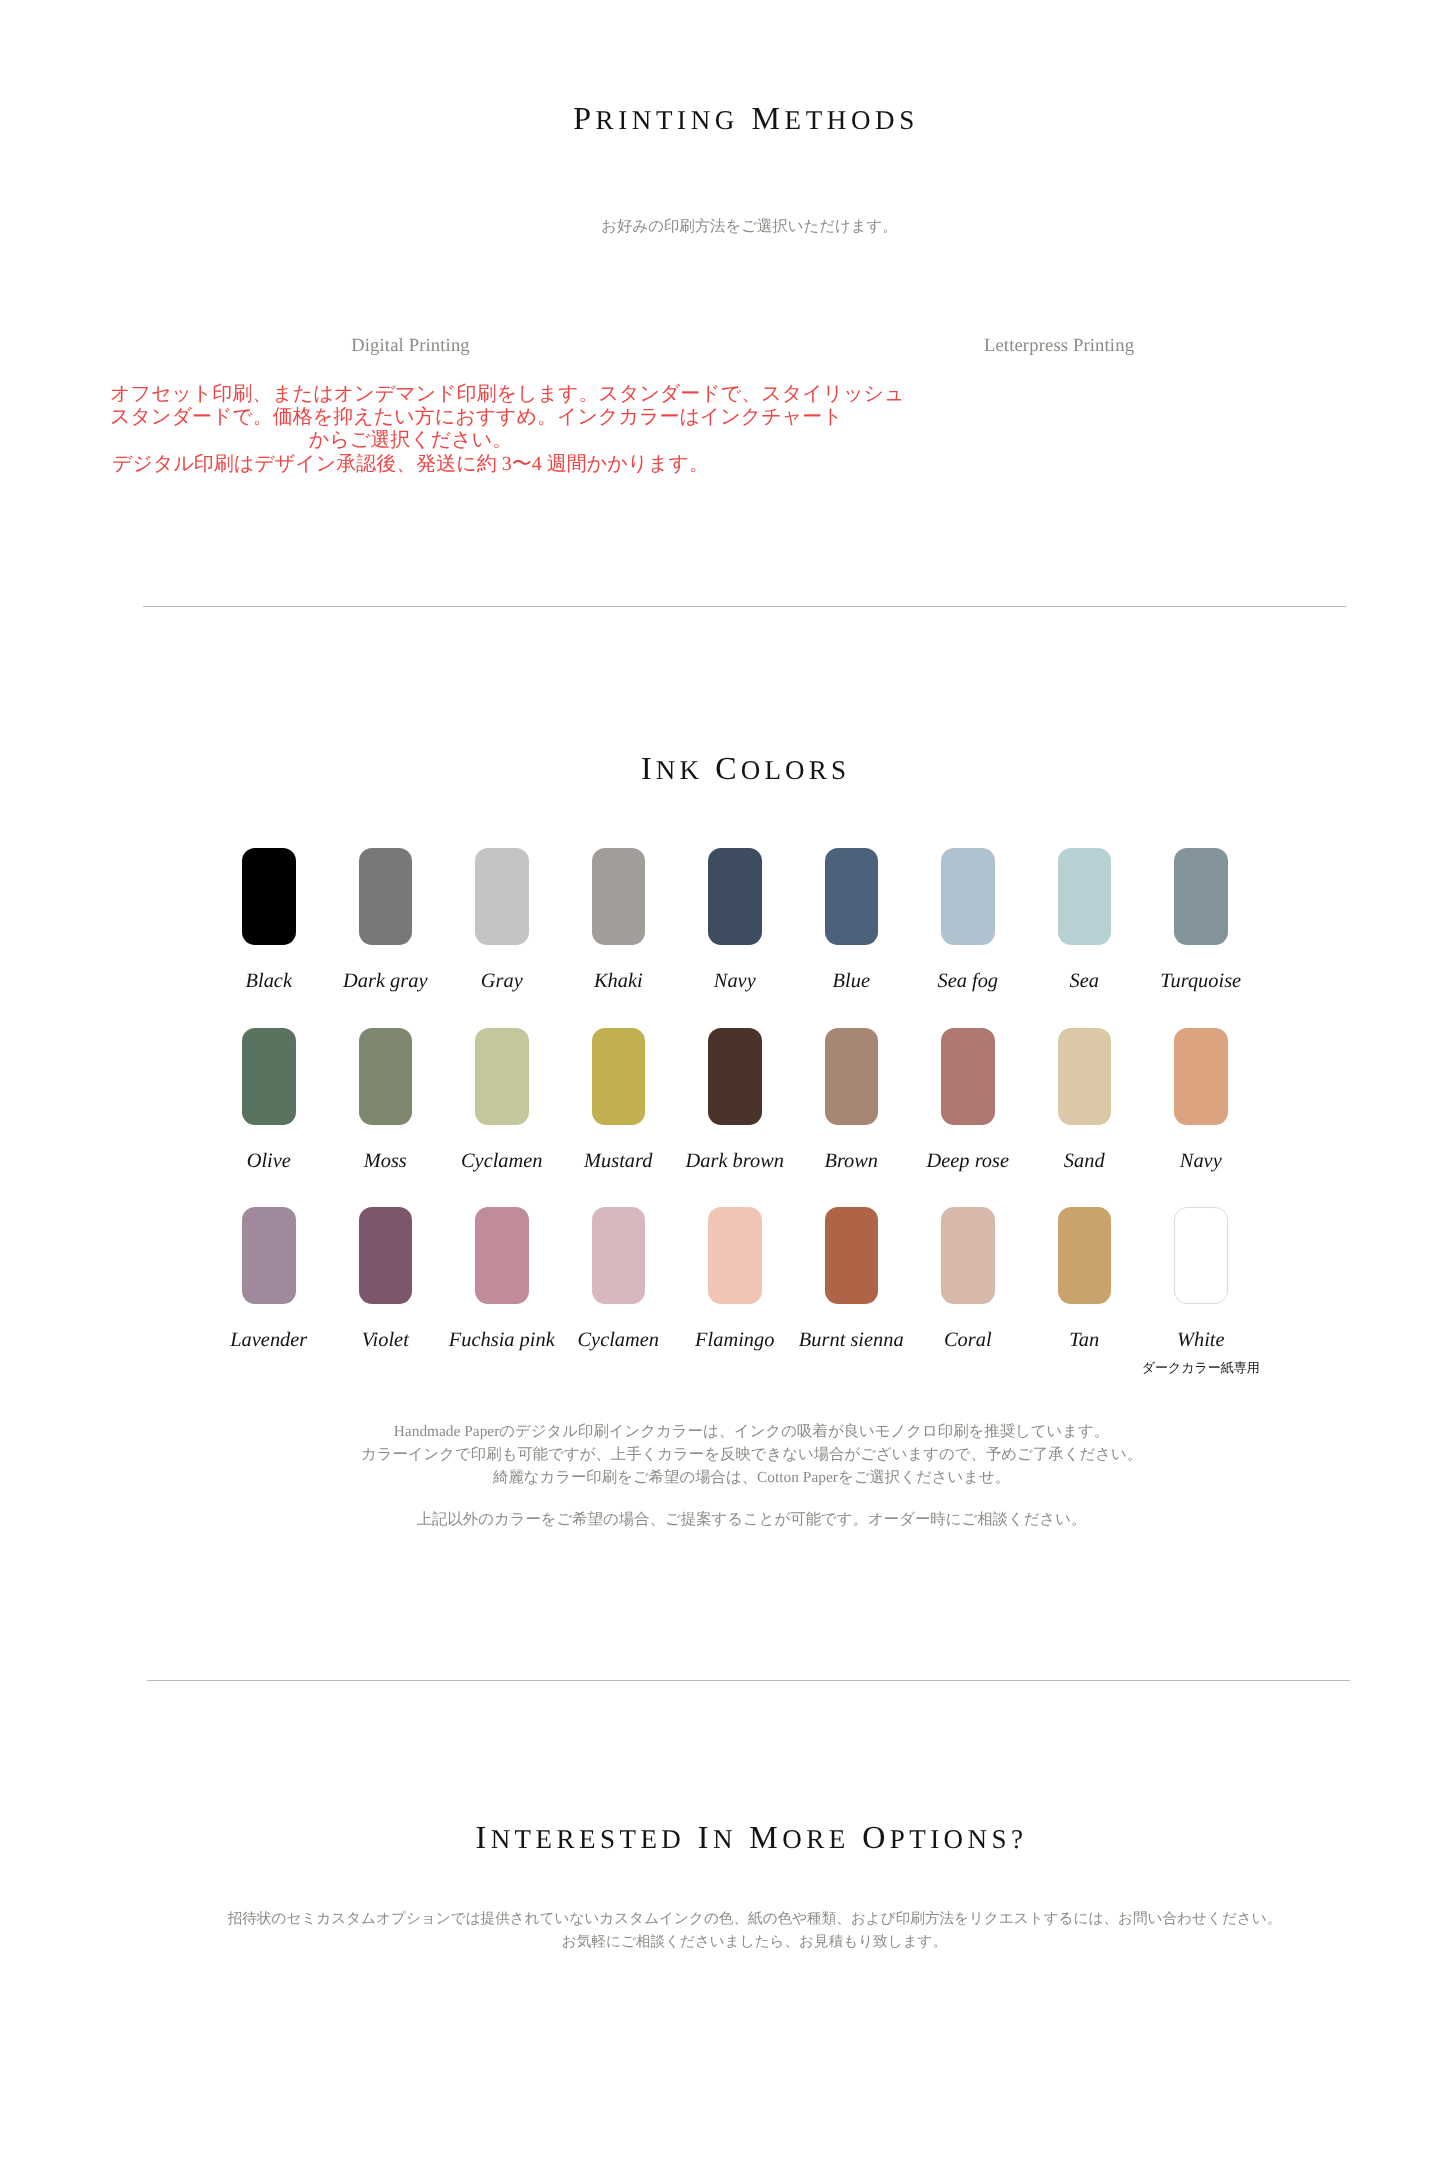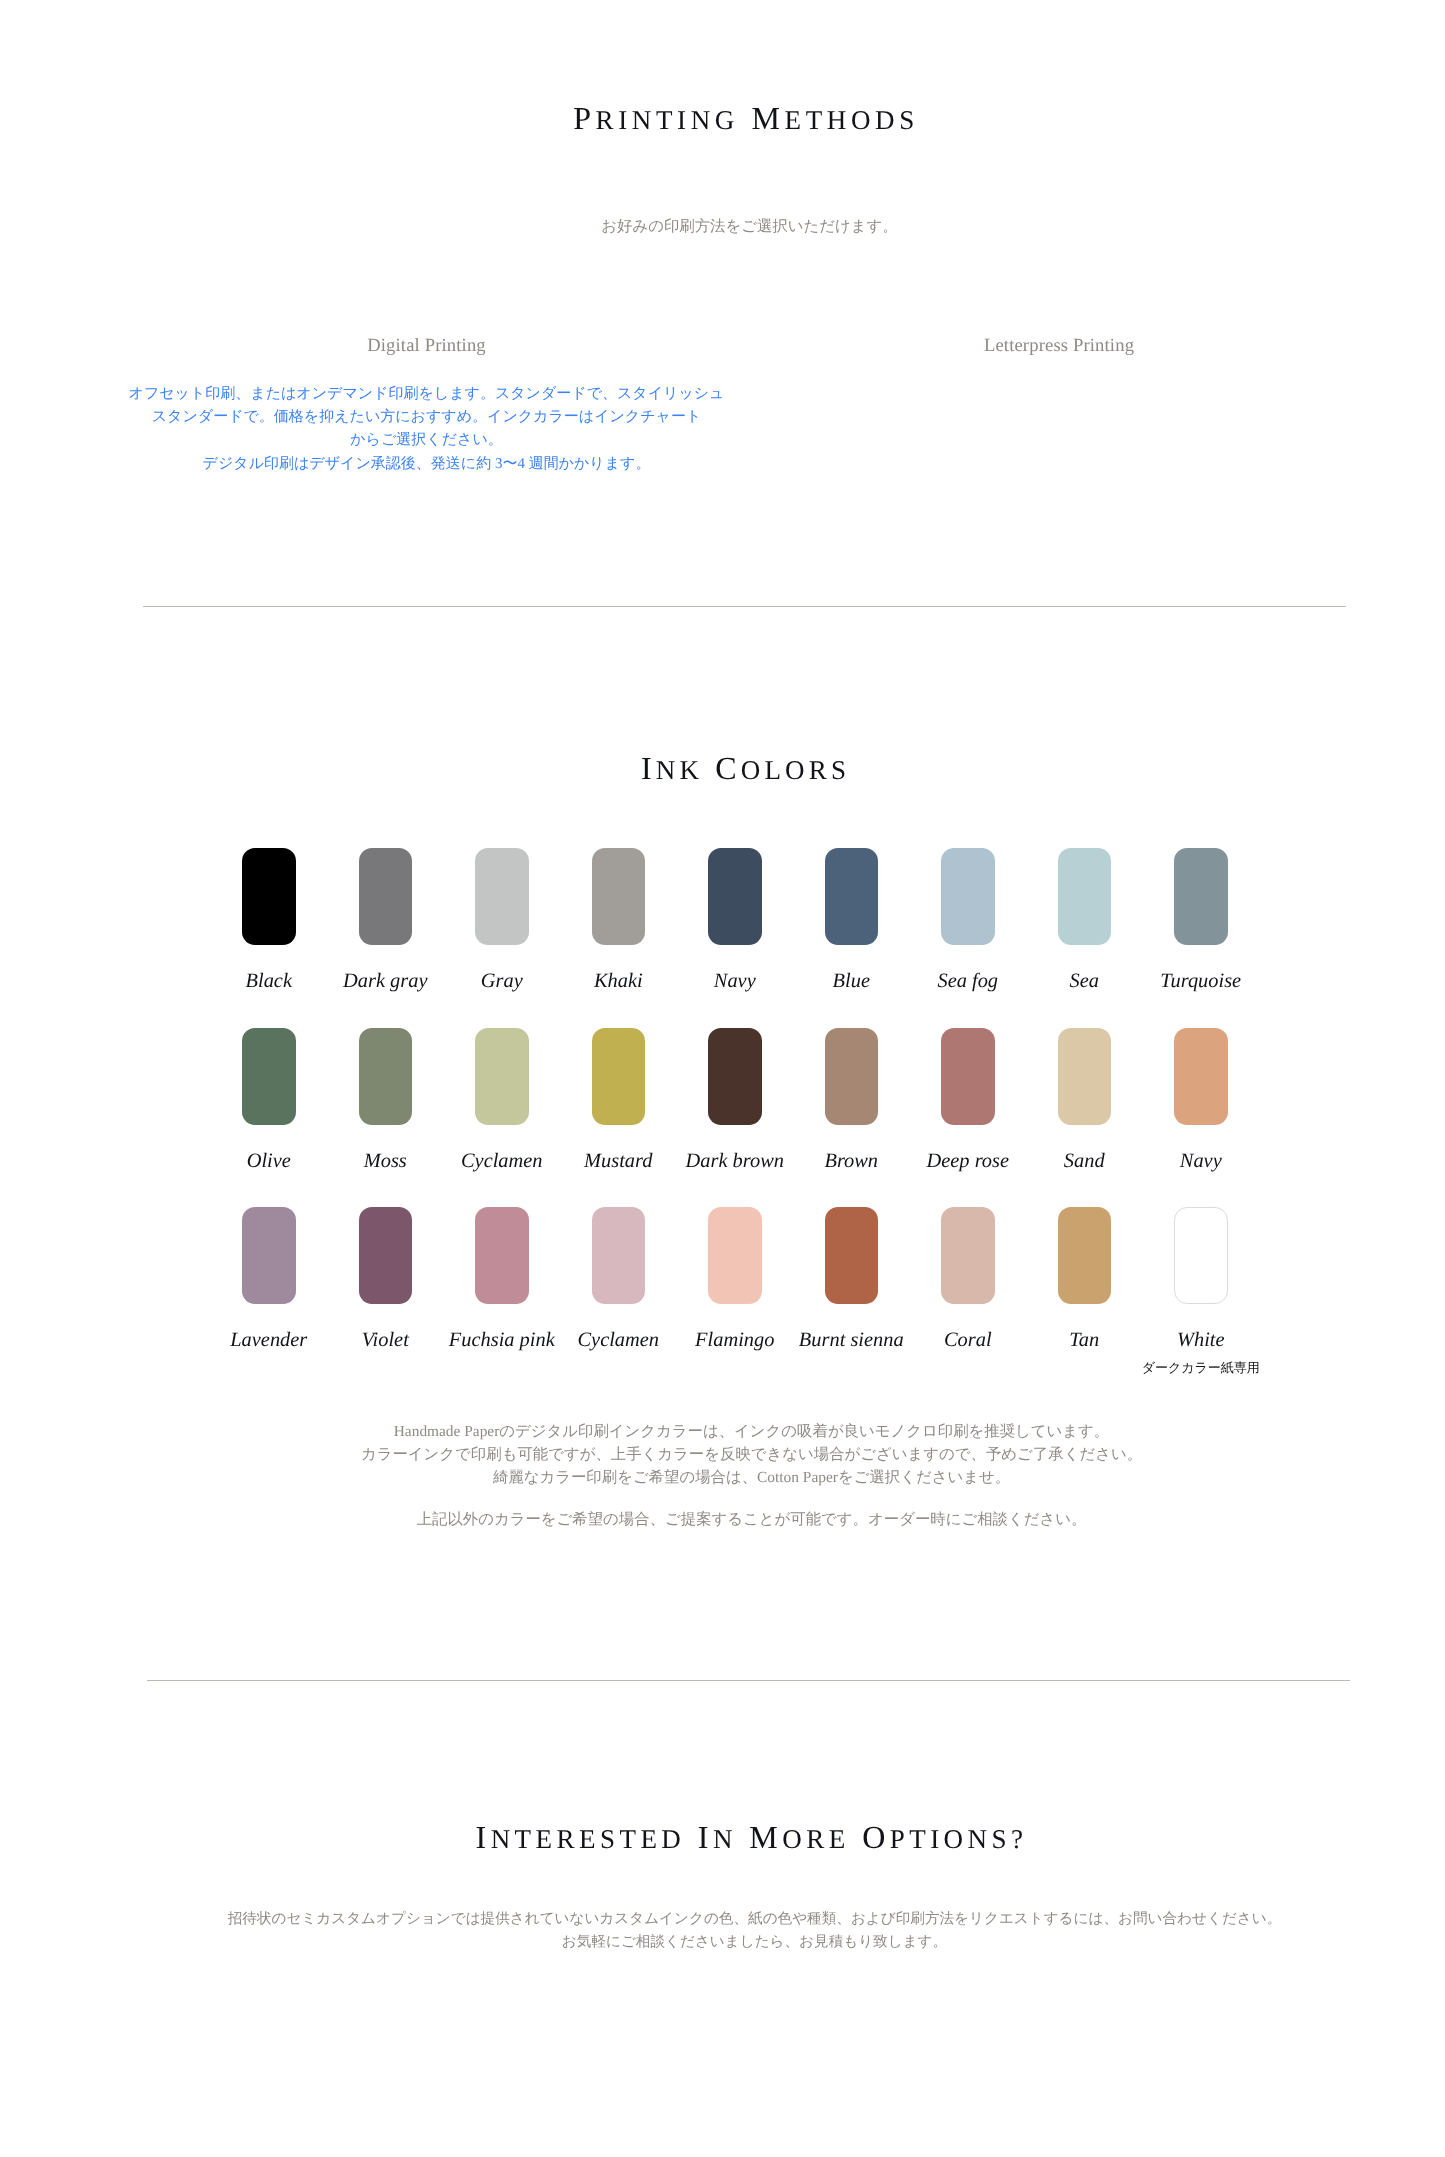--- a/index.html
+++ b/index.html
@@ -54,34 +54,34 @@
     top: 215px; left: 5px; width: 1445px;
     font-size: 15.4px;
     line-height: 23px;
   }
 
   
   .method {
     position: absolute;
     text-align: center;
   }
-  #method-1 { top: 339px; left: 104px; width: 601px; }
+  #method-1 { top: 339px; left: 88px; width: 601px; }
   #method-2 { top: 339px; left: 727px; width: 620px; }
   .method-name {
     font-family: "Liberation Serif", serif;
     font-size: 18.6px;
     color: #8e8a85;
     letter-spacing: 0.15px;
     line-height: 13px;
     margin: 0;
     font-weight: 400;
   }
   .method-desc {
-    font-size: 15px;
-    color: #3b82f6;
+    font-size: 20px;
+    color: #ef4444;
     line-height: 23.2px;
     white-space: nowrap;
     margin-top: 31px;
   }
 
   
   .divider {
     position: absolute;
     left: 121px;
     width: 1203px;

